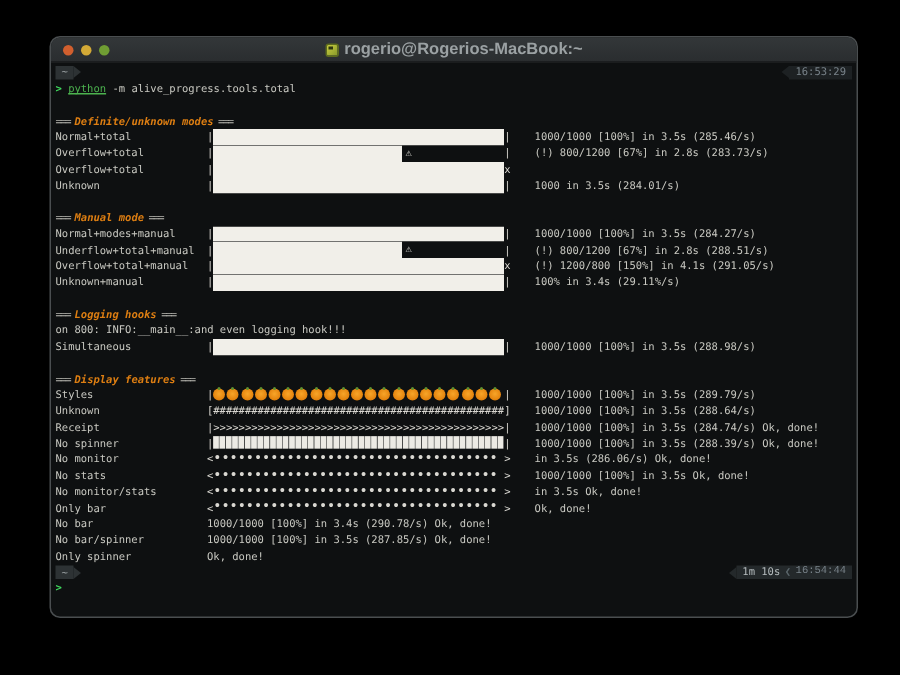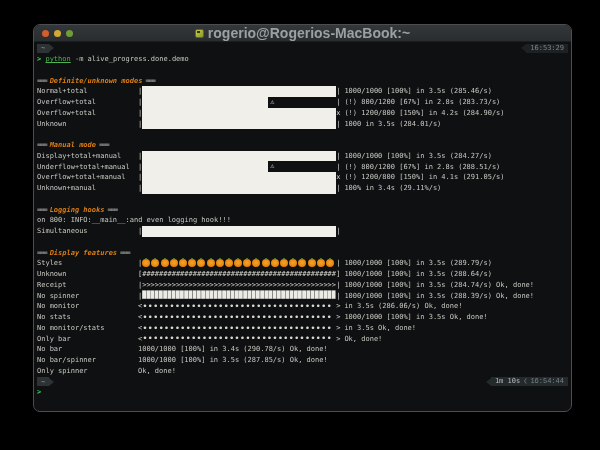--- a/index.html
+++ b/index.html
@@ -18,21 +18,21 @@
     height:17px; background:linear-gradient(#333739,#2a2d2f);
     border-bottom:1px solid #1b1d1e; display:flex; align-items:center; justify-content:center;
     position:relative;
   }
   .lights{position:absolute; left:8px; top:0; height:100%; display:flex; align-items:center; gap:5px;}
   .light{width:7px;height:7px;border-radius:50%;}
   .titlewrap{display:flex;align-items:center;gap:4px;}
   .proxy-icon{width:9px;height:9px;border-radius:2px;
     background:linear-gradient(135deg,#c9cd40,#87992a); border:1px solid #5c6b1e; position:relative;}
   .proxy-icon::after{content:"";position:absolute;left:1px;top:1px;width:3px;height:2px;background:#2e3610;}
-  .title{font-family:"Liberation Sans","DejaVu Sans",sans-serif; font-size:14px; font-weight:bold; color:#9ba1a3;}
+  .title{font-family:"Liberation Sans","DejaVu Sans",sans-serif; font-size:11px; font-weight:bold; color:#9ba1a3;}
 
   .body{padding:1px 3px 3px 3px; font-size:7px; color:var(--text);}
   .line{height:10.75px; display:flex; align-items:center; white-space:pre;}
 
   
   .statusline{justify-content:space-between;}
   .pbadge{display:inline-flex;align-items:center;height:9px;font-size:7px;}
   .pb-body{background:var(--badge-bg); color:var(--badge-text); padding:0 4px; height:9px; display:inline-flex;align-items:center;}
   .tail-r{width:0;height:0;border-top:4.5px solid transparent;border-bottom:4.5px solid transparent;border-left:5px solid var(--badge-bg);}
   .head-l{width:0;height:0;border-top:4.5px solid transparent;border-bottom:4.5px solid transparent;border-right:5px solid var(--timebg);}
@@ -54,21 +54,21 @@
 
   .row .label{flex:0 0 101px; overflow:hidden;}
   .bar{display:inline-flex; align-items:center; height:10.75px;}
   .edge{color:#d9d7d1; width:4.2px; text-align:center;}
   .inner{width:194px; height:10.75px; overflow:hidden; position:relative; display:inline-flex; align-items:center;}
   .fill{height:10.75px; background:var(--bar-white);}
   .warn{color:#d6d6d0; font-size:7px; margin-left:2px; line-height:10.75px;}
   .chars{color:#d9d7d1; white-space:pre; line-height:10.75px;}
   .chars.blocks{color:#eceae4;}
   .chars.dots{font-size:9px;}
-  .stats{margin-left:4px; white-space:pre;}
+  .stats{margin-left:16px; white-space:pre;}
   .row.nobar .stats{margin-left:0;}
   .pumpkin{flex:0 0 8px; width:8px; height:8px; border-radius:50%; margin-right:1.2px; position:relative;
     background:radial-gradient(circle at 50% 45%, #f7a529 0%, #e88912 55%, #c96d05 100%);}
   .pumpkin::before{content:""; position:absolute; top:-1.5px; left:3px; width:2px; height:2px; background:#5f8f2f; border-radius:1px;}
 </style>
 </head>
 <body>
 
 <div class="window">
   <div class="titlebar">
@@ -88,42 +88,42 @@
     <div class="line statusline">
       <span class="pbadge">
         <span class="pb-body">~</span><span class="tail-r"></span>
       </span>
       <span class="pbadge">
         <span class="head-l"></span><span class="time-body">16:53:29</span>
       </span>
     </div>
 
     <div class="line">
-      <span class="prompt">&gt;</span><span> </span><span class="cmd-prog">python</span><span> </span><span class="cmd-args">-m alive_progress.done.demo</span>
+      <span class="prompt">&gt;</span><span> </span><span class="cmd-prog">python</span><span> </span><span class="cmd-args">-m alive_progress.tools.total</span>
     </div>
 
     <div id="sections">
         <div class="section">
           <div class="line sec-head"><span class="rule">===</span><span class="sec-title">Definite/unknown modes</span><span class="rule">===</span></div>
           <div class="line row"><span class="label">Normal+total</span><span class="bar"><span class="edge">|</span><span class="inner"><span class="fill" style="width: 100%;"></span></span><span class="edge">|</span></span><span class="stats">1000/1000 [100%] in 3.5s (285.46/s)</span></div>
           <div class="line row"><span class="label">Overflow+total</span><span class="bar"><span class="edge">|</span><span class="inner"><span class="fill" style="width: 65%;"></span><span class="warn">⚠</span></span><span class="edge">|</span></span><span class="stats">(!) 800/1200 [67%] in 2.8s (283.73/s)</span></div>
-          <div class="line row"><span class="label">Overflow+total</span><span class="bar"><span class="edge">|</span><span class="inner"><span class="fill" style="width: 100%;"></span></span><span class="edge">x</span></span><span class="stats">(!) 1200/800 [150%] in 4.2s (284.90/s)</span></div>
+          <div class="line row"><span class="label">Overflow+total</span><span class="bar"><span class="edge">|</span><span class="inner"><span class="fill" style="width: 100%;"></span></span><span class="edge">x</span></span></div>
           <div class="line row"><span class="label">Unknown</span><span class="bar"><span class="edge">|</span><span class="inner"><span class="fill" style="width: 100%;"></span></span><span class="edge">|</span></span><span class="stats">1000 in 3.5s (284.01/s)</span></div>
         </div>
         <div class="section">
           <div class="line sec-head"><span class="rule">===</span><span class="sec-title">Manual mode</span><span class="rule">===</span></div>
-          <div class="line row"><span class="label">Display+total+manual</span><span class="bar"><span class="edge">|</span><span class="inner"><span class="fill" style="width: 100%;"></span></span><span class="edge">|</span></span><span class="stats">1000/1000 [100%] in 3.5s (284.27/s)</span></div>
+          <div class="line row"><span class="label">Normal+modes+manual</span><span class="bar"><span class="edge">|</span><span class="inner"><span class="fill" style="width: 100%;"></span></span><span class="edge">|</span></span><span class="stats">1000/1000 [100%] in 3.5s (284.27/s)</span></div>
           <div class="line row"><span class="label">Underflow+total+manual</span><span class="bar"><span class="edge">|</span><span class="inner"><span class="fill" style="width: 65%;"></span><span class="warn">⚠</span></span><span class="edge">|</span></span><span class="stats">(!) 800/1200 [67%] in 2.8s (288.51/s)</span></div>
           <div class="line row"><span class="label">Overflow+total+manual</span><span class="bar"><span class="edge">|</span><span class="inner"><span class="fill" style="width: 100%;"></span></span><span class="edge">x</span></span><span class="stats">(!) 1200/800 [150%] in 4.1s (291.05/s)</span></div>
           <div class="line row"><span class="label">Unknown+manual</span><span class="bar"><span class="edge">|</span><span class="inner"><span class="fill" style="width: 100%;"></span></span><span class="edge">|</span></span><span class="stats">100% in 3.4s (29.11%/s)</span></div>
         </div>
         <div class="section">
           <div class="line sec-head"><span class="rule">===</span><span class="sec-title">Logging hooks</span><span class="rule">===</span></div>
           <div class="line plain">on 800: INFO:__main__:and even logging hook!!!</div>
-          <div class="line row"><span class="label">Simultaneous</span><span class="bar"><span class="edge">|</span><span class="inner"><span class="fill" style="width: 100%;"></span></span><span class="edge">|</span></span></div>
+          <div class="line row"><span class="label">Simultaneous</span><span class="bar"><span class="edge">|</span><span class="inner"><span class="fill" style="width: 100%;"></span></span><span class="edge">|</span></span><span class="stats">1000/1000 [100%] in 3.5s (288.98/s)</span></div>
         </div>
         <div class="section">
           <div class="line sec-head"><span class="rule">===</span><span class="sec-title">Display features</span><span class="rule">===</span></div>
           <div class="line row"><span class="label">Styles</span><span class="bar"><span class="edge">|</span><span class="inner"><span class="pumpkin"></span><span class="pumpkin"></span><span class="pumpkin"></span><span class="pumpkin"></span><span class="pumpkin"></span><span class="pumpkin"></span><span class="pumpkin"></span><span class="pumpkin"></span><span class="pumpkin"></span><span class="pumpkin"></span><span class="pumpkin"></span><span class="pumpkin"></span><span class="pumpkin"></span><span class="pumpkin"></span><span class="pumpkin"></span><span class="pumpkin"></span><span class="pumpkin"></span><span class="pumpkin"></span><span class="pumpkin"></span><span class="pumpkin"></span><span class="pumpkin"></span></span><span class="edge">|</span></span><span class="stats">1000/1000 [100%] in 3.5s (289.79/s)</span></div>
           <div class="line row"><span class="label">Unknown</span><span class="bar"><span class="edge">[</span><span class="inner"><span class="chars">##############################################</span></span><span class="edge">]</span></span><span class="stats">1000/1000 [100%] in 3.5s (288.64/s)</span></div>
           <div class="line row"><span class="label">Receipt</span><span class="bar"><span class="edge">|</span><span class="inner"><span class="chars">&gt;&gt;&gt;&gt;&gt;&gt;&gt;&gt;&gt;&gt;&gt;&gt;&gt;&gt;&gt;&gt;&gt;&gt;&gt;&gt;&gt;&gt;&gt;&gt;&gt;&gt;&gt;&gt;&gt;&gt;&gt;&gt;&gt;&gt;&gt;&gt;&gt;&gt;&gt;&gt;&gt;&gt;&gt;&gt;&gt;&gt;</span></span><span class="edge">|</span></span><span class="stats">1000/1000 [100%] in 3.5s (284.74/s) Ok, done!</span></div>
           <div class="line row"><span class="label">No spinner</span><span class="bar"><span class="edge">|</span><span class="inner"><span class="chars blocks">▉▉▉▉▉▉▉▉▉▉▉▉▉▉▉▉▉▉▉▉▉▉▉▉▉▉▉▉▉▉▉▉▉▉▉▉▉▉▉▉▉▉▉▉▉▉</span></span><span class="edge">|</span></span><span class="stats">1000/1000 [100%] in 3.5s (288.39/s) Ok, done!</span></div>
           <div class="line row"><span class="label">No monitor</span><span class="bar"><span class="edge">&lt;</span><span class="inner"><span class="chars dots">•••••••••••••••••••••••••••••••••••</span></span><span class="edge">&gt;</span></span><span class="stats">in 3.5s (286.06/s) Ok, done!</span></div>
           <div class="line row"><span class="label">No stats</span><span class="bar"><span class="edge">&lt;</span><span class="inner"><span class="chars dots">•••••••••••••••••••••••••••••••••••</span></span><span class="edge">&gt;</span></span><span class="stats">1000/1000 [100%] in 3.5s Ok, done!</span></div>
           <div class="line row"><span class="label">No monitor/stats</span><span class="bar"><span class="edge">&lt;</span><span class="inner"><span class="chars dots">•••••••••••••••••••••••••••••••••••</span></span><span class="edge">&gt;</span></span><span class="stats">in 3.5s Ok, done!</span></div>

